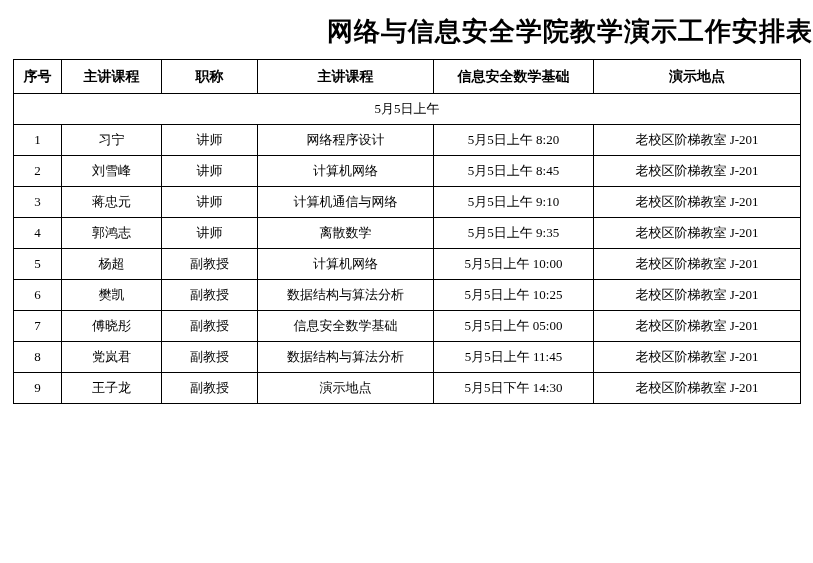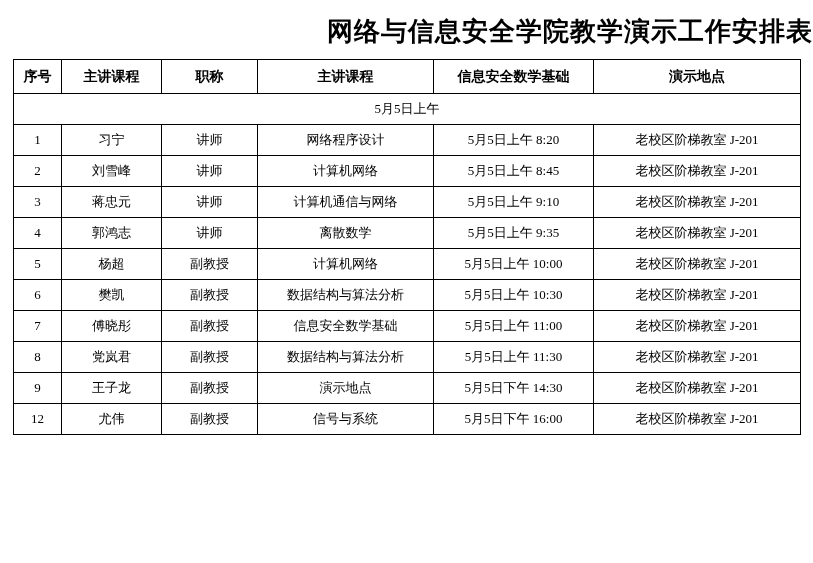--- a/index.html
+++ b/index.html
@@ -143,52 +143,44 @@
             <td>副教授</td>
             <td>计算机网络</td>
             <td class="time-cell">5月5日上午 10:00</td>
             <td class="place-cell">老校区阶梯教室 J-201</td>
           </tr>
           <tr>
             <td class="num-cell">6</td>
             <td>樊凯</td>
             <td>副教授</td>
             <td>数据结构与算法分析</td>
-            <td class="time-cell">5月5日上午 10:30</td>
+            <td class="time-cell">5月5日上午 10:25</td>
             <td class="place-cell">老校区阶梯教室 J-201</td>
           </tr>
           <tr>
             <td class="num-cell">7</td>
             <td>傅晓彤</td>
             <td>副教授</td>
             <td>信息安全数学基础</td>
-            <td class="time-cell">5月5日上午 11:00</td>
+            <td class="time-cell">5月5日上午 05:00</td>
             <td class="place-cell">老校区阶梯教室 J-201</td>
           </tr>
           <tr>
             <td class="num-cell">8</td>
             <td>党岚君</td>
             <td>副教授</td>
             <td>数据结构与算法分析</td>
-            <td class="time-cell">5月5日上午 11:30</td>
+            <td class="time-cell">5月5日上午 11:45</td>
             <td class="place-cell">老校区阶梯教室 J-201</td>
           </tr>
           <tr>
             <td class="num-cell">9</td>
             <td>王子龙</td>
             <td>副教授</td>
             <td>演示地点</td>
             <td class="time-cell">5月5日下午 14:30</td>
             <td class="place-cell">老校区阶梯教室 J-201</td>
           </tr>
-          <tr>
-            <td class="num-cell">12</td>
-            <td>尤伟</td>
-            <td>副教授</td>
-            <td>信号与系统</td>
-            <td class="time-cell">5月5日下午 16:00</td>
-            <td class="place-cell">老校区阶梯教室 J-201</td>
-          </tr>
         </tbody>
     </table>
   </div>
 
 </div>
 
 </body></html>

